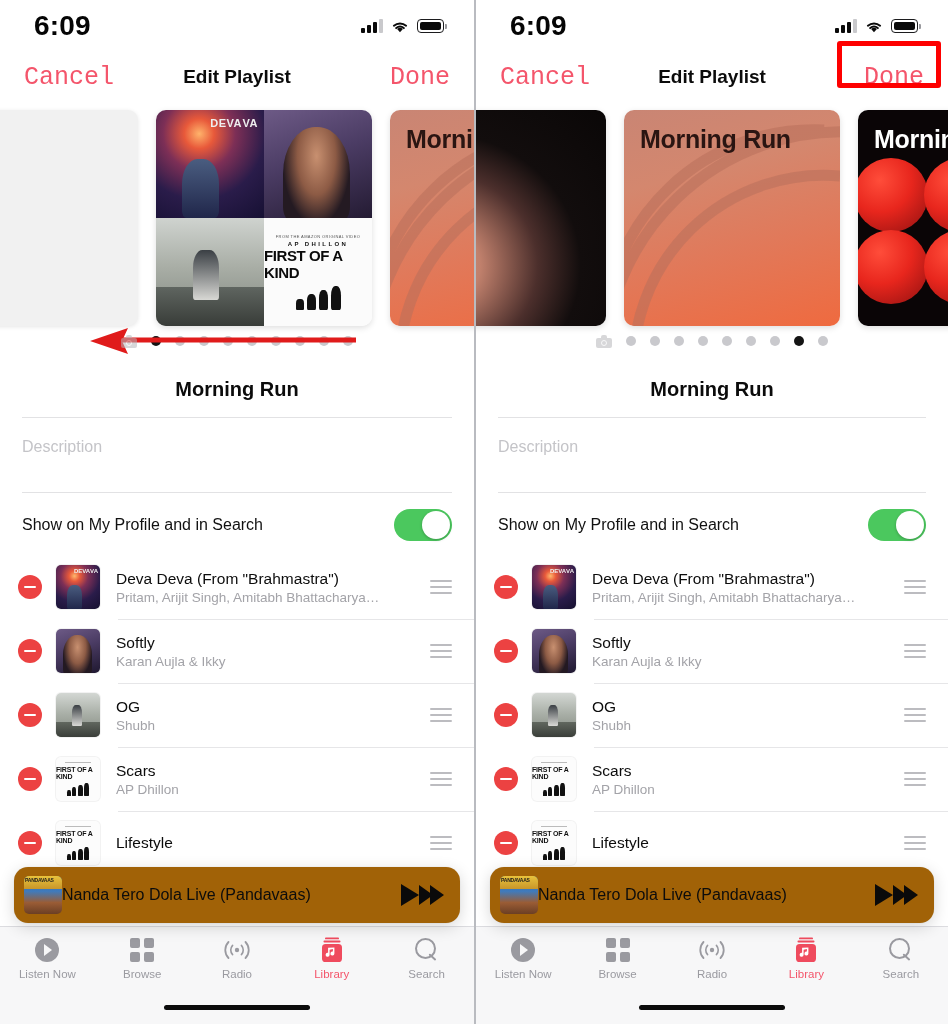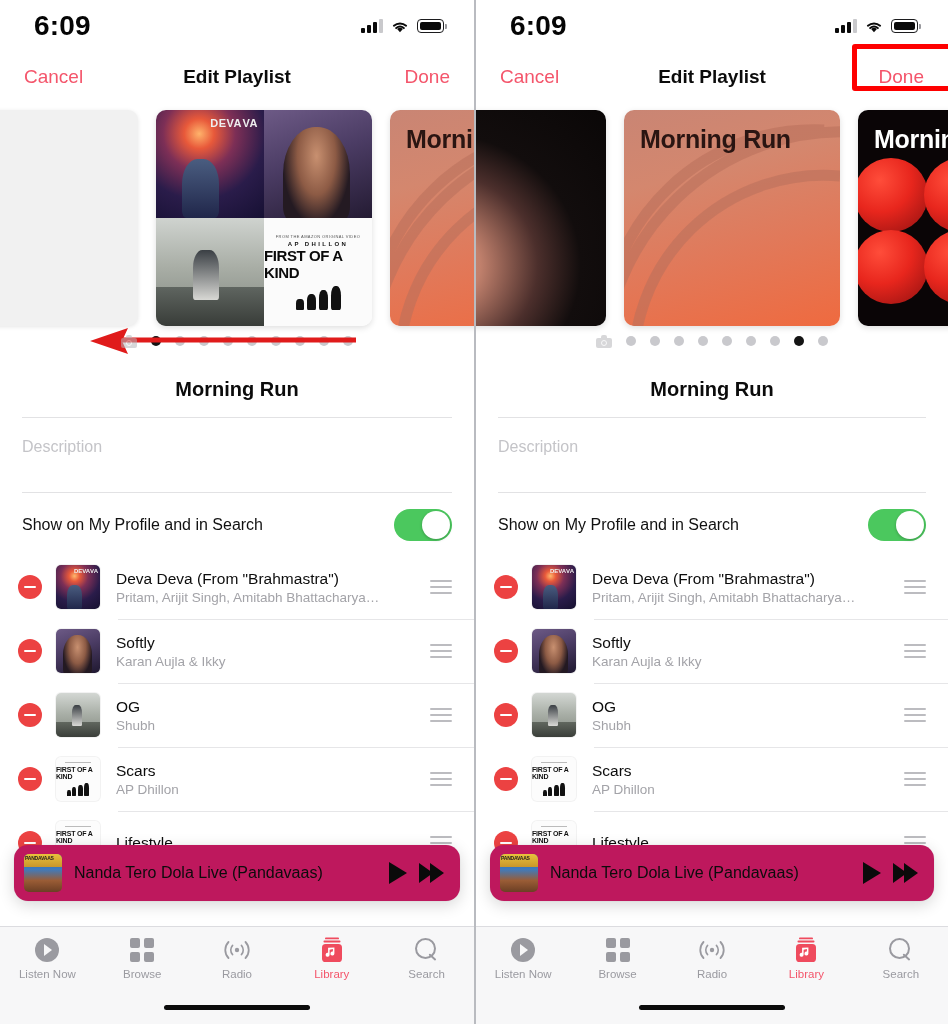--- a/index.html
+++ b/index.html
@@ -35,21 +35,21 @@
   .batt { width: 27px; height: 14px; border: 1.6px solid #1c1c1e; border-radius: 4px; position: relative; padding: 1.6px; }
   .batt::after { content:""; position:absolute; right:-4px; top:4px; width:2px; height:5px; background:#9a9a9e; border-radius:0 1px 1px 0; }
   .batt span { display:block; width:100%; height:100%; background:#0a0a0a; border-radius:2px; }
 
   
   .navbar {
     height: 50px; flex: 0 0 50px;
     display: flex; align-items: center; justify-content: space-between;
     padding: 0 24px; position: relative;
   }
-  .nav-btn { font-size: 19px; color: #f4556b; background:none; border:none; font-family:Liberation Sans, sans-serif; cursor:pointer; }
+  .nav-btn { font-size: 25px; color: #f4556b; background:none; border:none; font-family:Liberation Mono, monospace; cursor:pointer; }
   .nav-title { font-size: 19px; font-weight: 700; color: #0b0b0b; position:absolute; left:0; right:0; text-align:center; pointer-events:none; }
   .nav-done-wrap { position: relative; z-index: 4; }
   .hl-box {
     position:absolute; border: 5px solid #fe0000; border-radius: 3px;
     left: -27px; top: -22px; width: 104px; height: 47px; pointer-events:none;
   }
 
   
   .carousel { position: relative; height: 216px; flex: 0 0 216px; margin-top: 8px; }
   .cards { position: absolute; top: 0; display: flex; gap: 18px; height: 216px; }
@@ -155,24 +155,24 @@
   .t-fk .e { display:flex; align-items:flex-end; gap:1.5px; margin-top:3px; }
   .t-fk .e b { display:block; background:#111; border-radius:40% 40% 10% 10%; }
   .t-fk .e b:nth-child(1){width:4px;height:6px}
   .t-fk .e b:nth-child(2){width:4px;height:9px}
   .t-fk .e b:nth-child(3){width:5px;height:11px}
   .t-fk .e b:nth-child(4){width:5px;height:13px}
   .t-fk .cap { width:60%; height:1.5px; background:#bbb; margin-bottom:3px; }
 
   
   .miniplayer {
-    position:absolute; left:14px; right:14px; bottom:123px; height:56px;
-    background:#be185d; border-radius:14px;
+    position:absolute; left:14px; right:14px; bottom:101px; height:56px;
+    background:#a16207; border-radius:14px;
     box-shadow: 0 4px 16px rgba(0,0,0,.16), 0 0 0 .5px rgba(0,0,0,.04);
-    display:flex; align-items:center; padding: 0 16px 0 10px; gap: 12px; z-index: 6;
+    display:flex; align-items:center; padding: 0 16px 0 10px; z-index: 6;
   }
   .mp-art { width:38px; height:38px; border-radius:5px; flex:0 0 38px; overflow:hidden; position:relative;
             background: linear-gradient(180deg,#2b5f9c 0%,#3f7bbd 40%,#9a5c35 70%,#6b3f24 100%); }
   .mp-art::before { content:""; position:absolute; left:0; top:0; width:100%; height:34%;
             background: linear-gradient(180deg,#e8c23c, #c9962a); }
   .mp-art::after { content:"PANDAVAAS"; position:absolute; left:1px; top:1px; font-size:5px; font-weight:700; color:#1d1d1d; letter-spacing:-.2px; }
   .mp-title { flex:1 1 auto; font-size:16px; color:#0c0c0c; white-space:nowrap; overflow:hidden; text-overflow:ellipsis; }
   .mp-btn { flex:0 0 auto; display:flex; align-items:center; }
   .tri { width:0; height:0; border-left:18px solid #0a0a0a; border-top:11px solid transparent; border-bottom:11px solid transparent; }
   .tri-s { width:0; height:0; border-left:14px solid #0a0a0a; border-top:10px solid transparent; border-bottom:10px solid transparent; }

